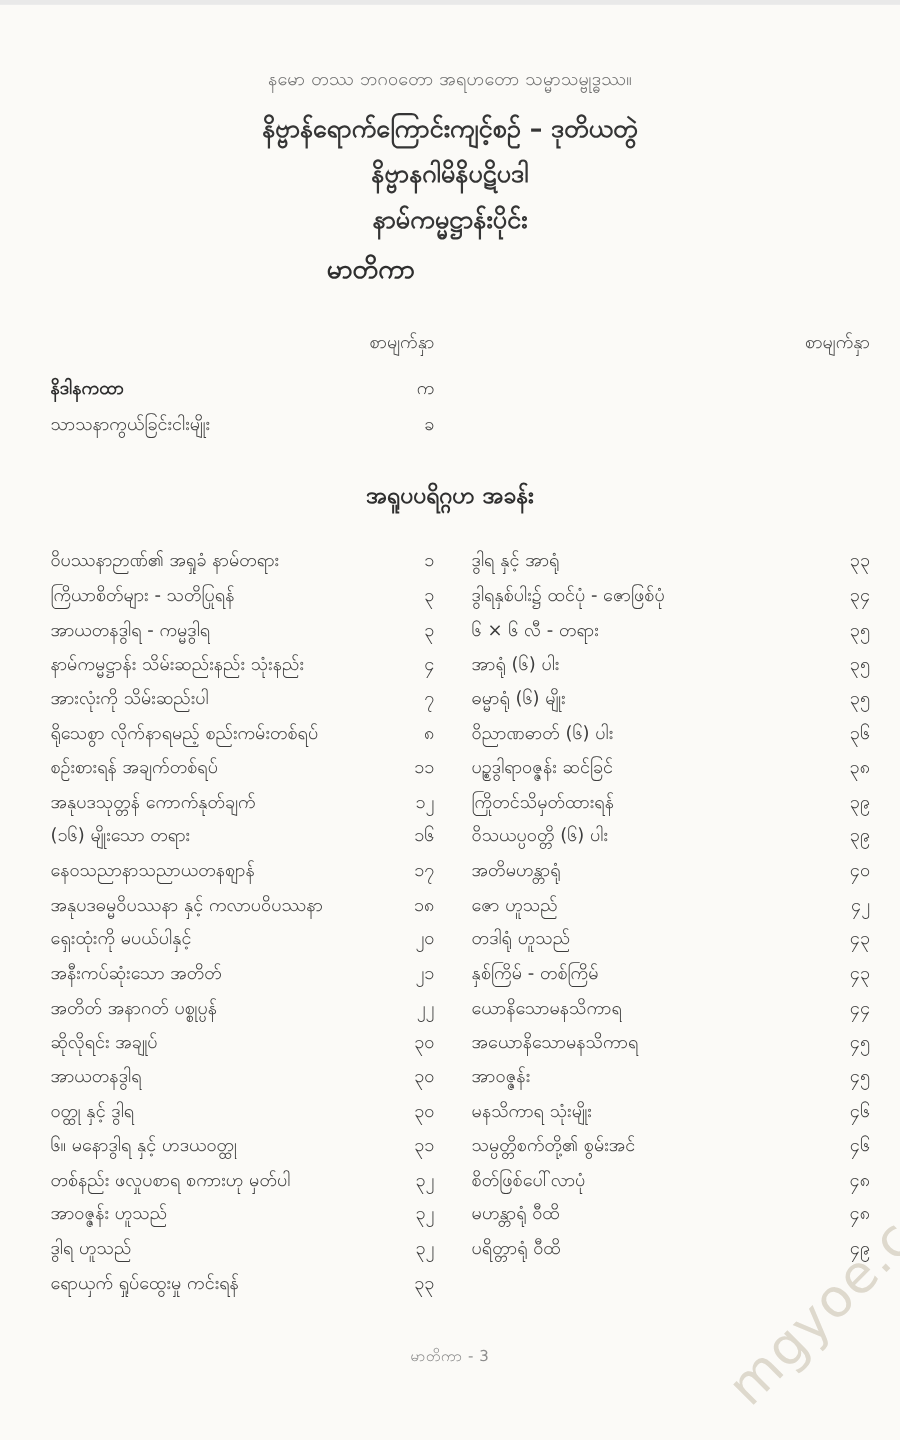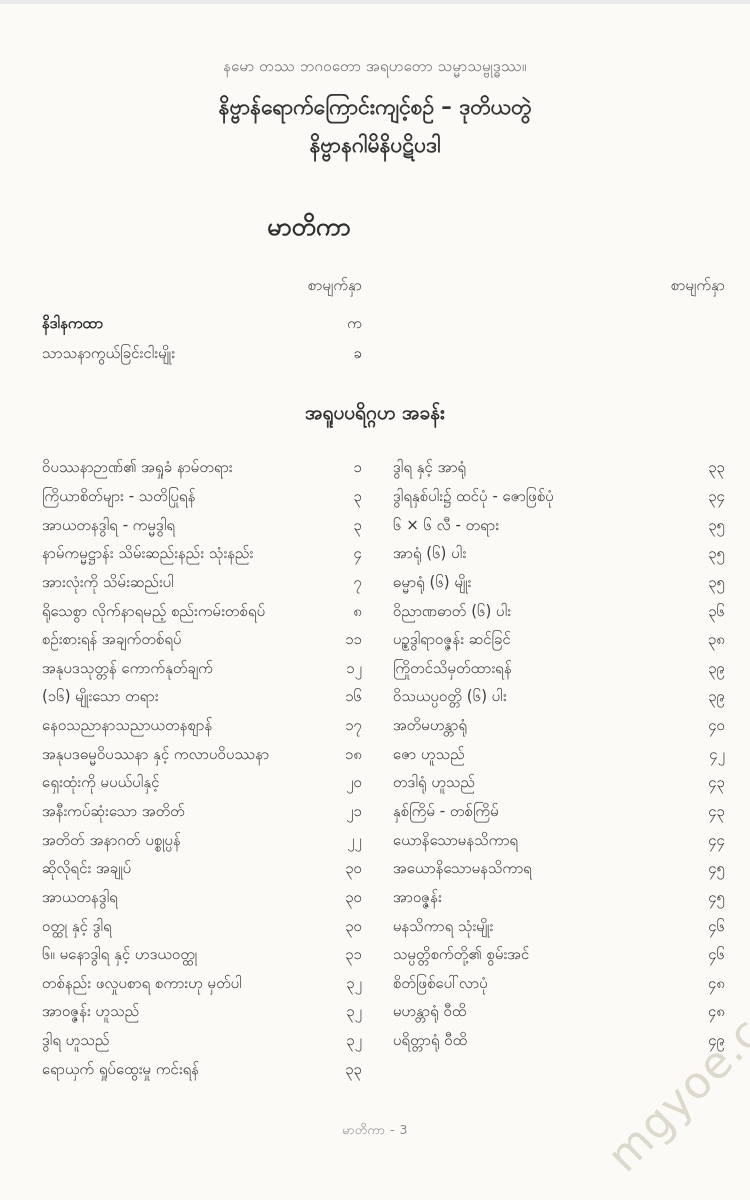--- a/index.html
+++ b/index.html
@@ -14,21 +14,21 @@
   }
   .center{text-align:center;}
   .invocation{
     position:absolute;left:0;top:52px;width:750px;
     font-size:15px;color:#6f6f6f;letter-spacing:.2px;
   }
   .title-lines{position:absolute;left:0;top:84px;width:750px;}
   .title-line{height:38px;line-height:38px;font-size:21px;font-weight:bold;text-align:center;color:#353535;}
   .toc-title{
     position:absolute;left:0;top:206px;width:618px;
-    font-size:25px;font-weight:bold;color:#2e2e2e;text-align:center;
+    font-size:22px;font-weight:bold;color:#2e2e2e;text-align:center;
   }
   .colhead{
     position:absolute;top:268px;height:26px;line-height:26px;
     font-size:15px;color:#4a4a4a;text-align:right;
   }
   .colhead.left{left:42px;width:320px;}
   .colhead.right{left:393px;width:332px;}
   .fm-col,.toc-col{position:absolute;}
   #fm-left{left:42px;top:305px;width:320px;}
   #fm-right{left:393px;top:305px;width:332px;}
@@ -61,20 +61,21 @@
 </head>
 <body>
 
 <div class="page">
 
   <div class="invocation center">နမော တဿ ဘဂဝတော အရဟတော သမ္မာသမ္ဗုဒ္ဓဿ။</div>
 
   <div class="title-lines" id="title-lines">
       <div class="title-line">နိဗ္ဗာန်ရောက်ကြောင်းကျင့်စဉ် – ဒုတိယတွဲ</div>
       <div class="title-line">နိဗ္ဗာနဂါမိနိပဋိပဒါ</div>
+      <div class="title-line">နာမ်ကမ္မဋ္ဌာန်းပိုင်း</div>
     </div>
 
   <div class="toc-title">မာတိကာ</div>
 
   <div class="colhead left">စာမျက်နှာ</div>
   <div class="colhead right">စာမျက်နှာ</div>
 
   <div class="fm-col" id="fm-left">
       <div class="trow bold">
         <span class="lbl">နိဒါနကထာ</span>

